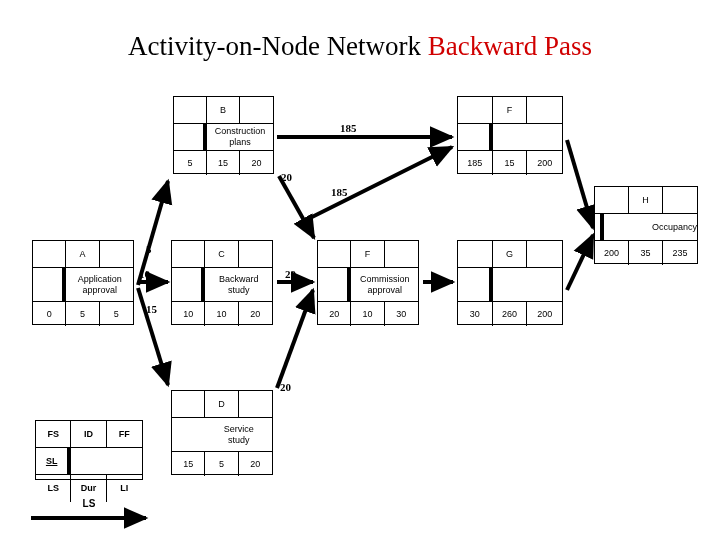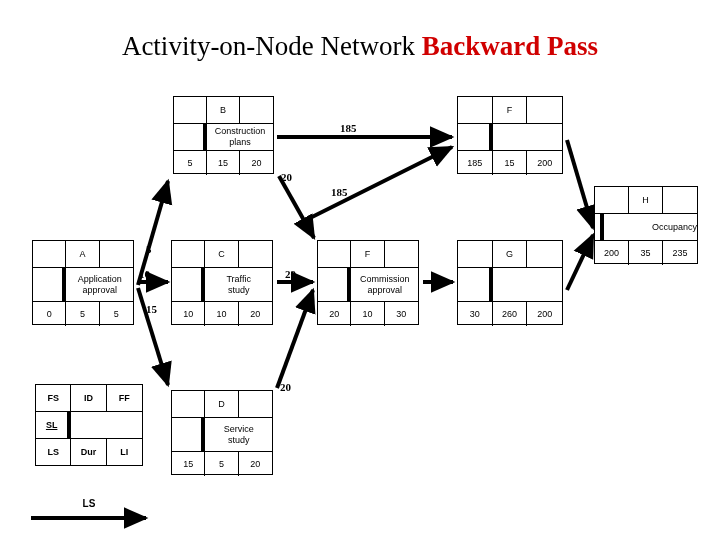--- a/index.html
+++ b/index.html
@@ -22,21 +22,21 @@
     width: 720px;
     text-align: center;
     font-family: "Liberation Serif", serif;
     font-size: 27px;
     line-height: 32px;
     white-space: nowrap;
     color: #000000;
   }
   #title .accent {
     color: #d00000;
-    font-weight: bold;
+    font-weight: normal;
   }
   #diagram {
     position: absolute;
     left: 0;
     top: 0;
   }
   .node-box {
     position: absolute;
     border: 1px solid #000000;
     box-sizing: border-box;
@@ -229,21 +229,21 @@
       </div>
       <div class="node-box" style="left: 171px; top: 240px; width: 102px; height: 85px;">
         <div class="node-row row-top">
           <div class="cell c-l"></div>
           <div class="cell c-m">C</div>
           <div class="cell c-r"></div>
         </div>
         <div class="node-row row-mid" style="height: 34px;">
           <div class="cell mid-left"></div>
           <div class="cell mid-desc">
-            <span class="desc-line">Traffic</span>
+            <span class="desc-line">Backward</span>
             <span class="desc-line">study</span>
           </div>
         </div>
         <div class="node-row row-bot">
           <div class="cell c-l">10</div>
           <div class="cell c-m">10</div>
           <div class="cell c-r">20</div>
         </div>
       </div>
       <div class="node-box" style="left: 317px; top: 240px; width: 102px; height: 85px;">
@@ -279,21 +279,21 @@
           <div class="cell c-m">260</div>
           <div class="cell c-r">200</div>
         </div>
       </div>
       <div class="node-box" style="left: 171px; top: 390px; width: 102px; height: 85px;">
         <div class="node-row row-top">
           <div class="cell c-l"></div>
           <div class="cell c-m">D</div>
           <div class="cell c-r"></div>
         </div>
-        <div class="node-row row-mid" style="height: 34px;">
+        <div class="node-row row-mid" style="height: 34px; align-items: center;">
           <div class="cell mid-left"></div>
           <div class="cell mid-desc">
             <span class="desc-line">Service</span>
             <span class="desc-line">study</span>
           </div>
         </div>
         <div class="node-row row-bot">
           <div class="cell c-l">15</div>
           <div class="cell c-m">5</div>
           <div class="cell c-r">20</div>
@@ -305,21 +305,21 @@
       <div class="edge-label" style="left: 340px; top: 122px;">185</div>
       <div class="edge-label" style="left: 281px; top: 171px;">20</div>
       <div class="edge-label" style="left: 331px; top: 186px;">185</div>
       <div class="edge-label" style="left: 146px; top: 243px;">5</div>
       <div class="edge-label" style="left: 139px; top: 268px;">10</div>
       <div class="edge-label" style="left: 146px; top: 303px;">15</div>
       <div class="edge-label" style="left: 285px; top: 268px;">20</div>
       <div class="edge-label" style="left: 280px; top: 381px;">20</div>
     </div>
 
-  <div class="legend-box" id="legend-box" style="left: 35px; top: 384px; width: 108px; height: 82px;">
+  <div class="legend-box" id="legend-box" style="left: 35px; top: 420px; width: 108px; height: 60px;">
     <div class="legend-row">
       <div class="cell c-l">FS</div>
       <div class="cell c-m">ID</div>
       <div class="cell c-r">FF</div>
     </div>
     <div class="legend-row">
       <div class="cell mid-left">SL</div>
     </div>
     <div class="legend-row last">
       <div class="cell c-l">LS</div>

